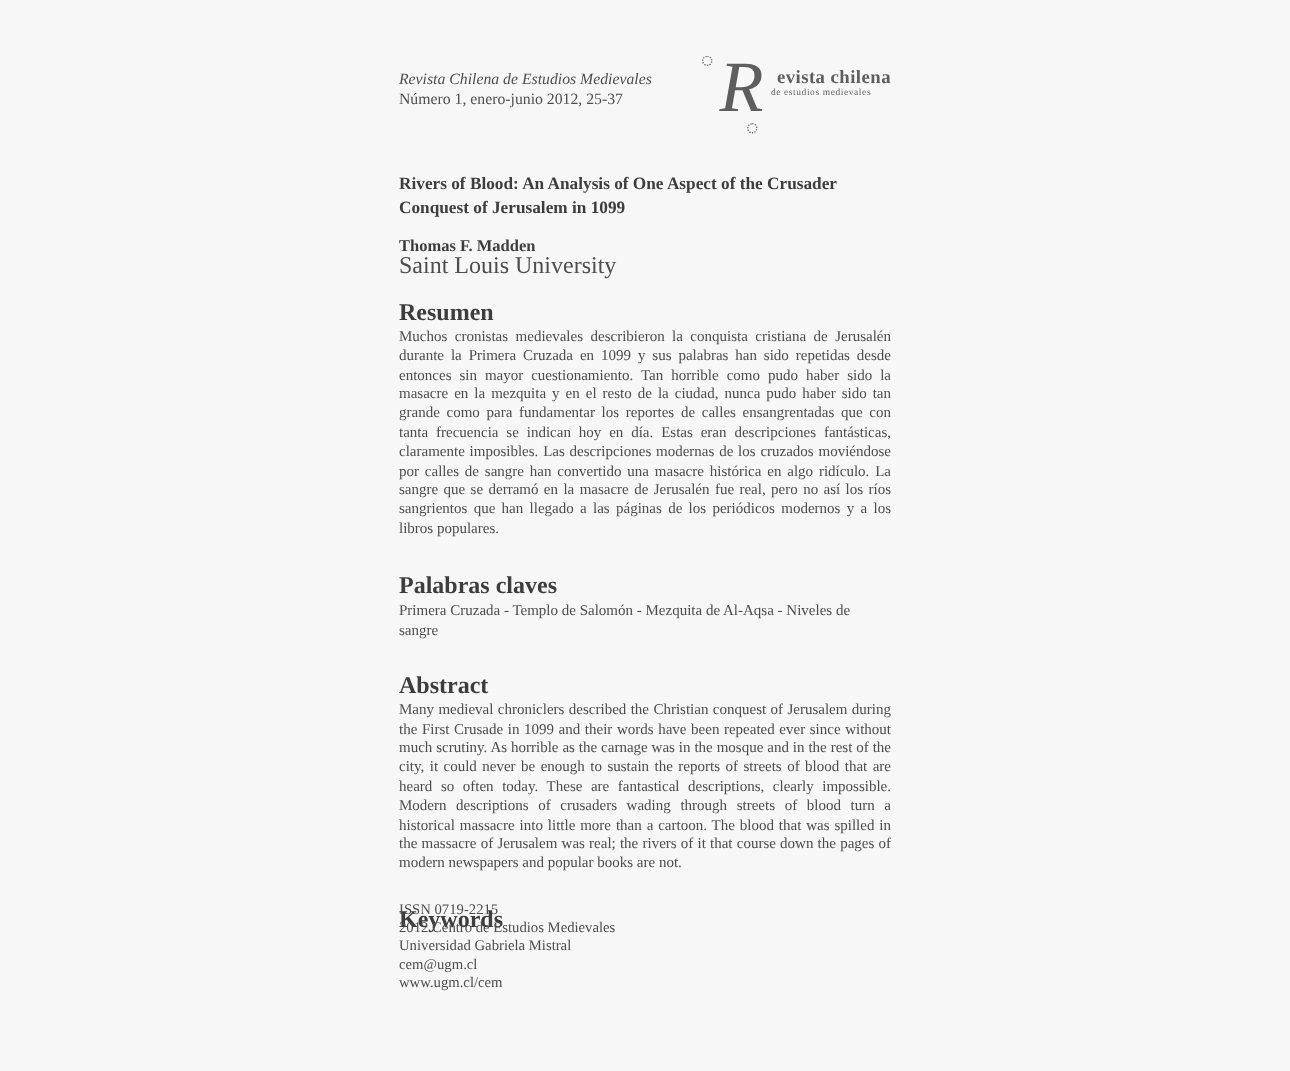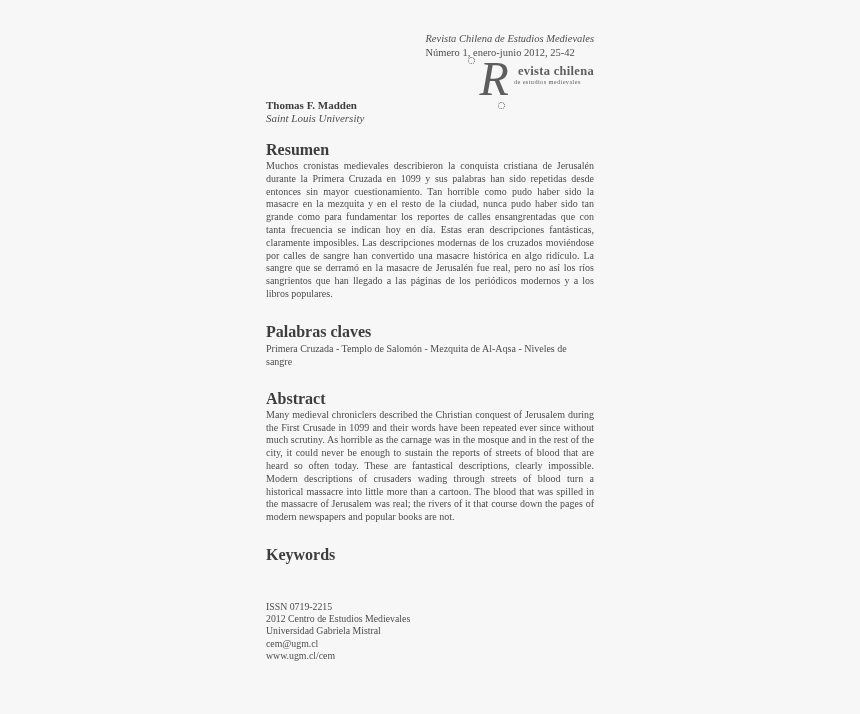--- a/index.html
+++ b/index.html
@@ -19,23 +19,22 @@
   .content {
     width: 328px;
     margin: 0 auto;
     padding-top: 32px;
   }
 
   
   .journal-header {
     display: flex;
     justify-content: space-between;
-    align-items: flex-end;
+    align-items: center;
     height: 56px;
-    flex-direction: column;
   }
   .journal-name {
     font-style: italic;
     font-size: 10.5px;
     line-height: 13.5px;
     color: #4e4e4e;
   }
   .journal-issue {
     font-size: 10.5px;
     line-height: 13.5px;
@@ -100,22 +99,21 @@
     margin-top: 11px;
     text-align: left;
   }
   .author {
     font-weight: bold;
     font-size: 11px;
     line-height: 13px;
     color: #3d3d3d;
   }
   .affiliation {
-    font-style: italic;
-    font-size: 11px;
+    font-size: 16px;
     line-height: 13px;
     color: #4e4e4e;
   }
 
   
   .section-heading {
     margin: 18px 0 0 0;
     font-size: 16px;
     font-weight: bold;
     line-height: 14px;
@@ -149,33 +147,34 @@
 </style>
 </head>
 <body>
 
 <div class="page">
   <div class="content">
 
     <div class="journal-header">
       <div class="journal-info">
         <div class="journal-name">Revista Chilena de Estudios Medievales</div>
-        <div class="journal-issue">Número 1, enero-junio 2012, 25-42</div>
+        <div class="journal-issue">Número 1, enero-junio 2012, 25-37</div>
       </div>
       <div class="logo">
         <span class="fleuron fleuron-top"></span>
         <span class="fleuron fleuron-bottom"></span>
         <span class="logo-r">R</span>
         <span class="logo-lines">
           <span class="logo-title">evista chilena</span>
           <span class="logo-sub">de estudios medievales</span>
         </span>
       </div>
     </div>
 
+    <h1 class="article-title">Rivers of Blood: An Analysis of One Aspect of the Crusader Conquest of Jerusalem in 1099</h1>
     <div class="byline">
       <div class="author">Thomas F. Madden</div>
       <div class="affiliation">Saint Louis University</div>
     </div>
 
     <h2 class="section-heading">Resumen</h2>
     <p class="body-text">Muchos cronistas medievales describieron la conquista cristiana de Jerusalén durante la Primera Cruzada en 1099 y sus palabras han sido repetidas desde entonces sin mayor cuestionamiento. Tan horrible como pudo haber sido la masacre en la mezquita y en el resto de la ciudad, nunca pudo haber sido tan grande como para fundamentar los reportes de calles ensangrentadas que con tanta frecuencia se indican hoy en día. Estas eran descripciones fantásticas, claramente imposibles. Las descripciones modernas de los cruzados moviéndose por calles de sangre han convertido una masacre histórica en algo ridículo. La sangre que se derramó en la masacre de Jerusalén fue real, pero no así los ríos sangrientos que han llegado a las páginas de los periódicos modernos y a los libros populares.</p>
 
     <h2 class="section-heading after-para">Palabras claves</h2>
     <p class="kw-line">Primera Cruzada - Templo de Salomón - Mezquita de Al-Aqsa - Niveles de sangre</p>

